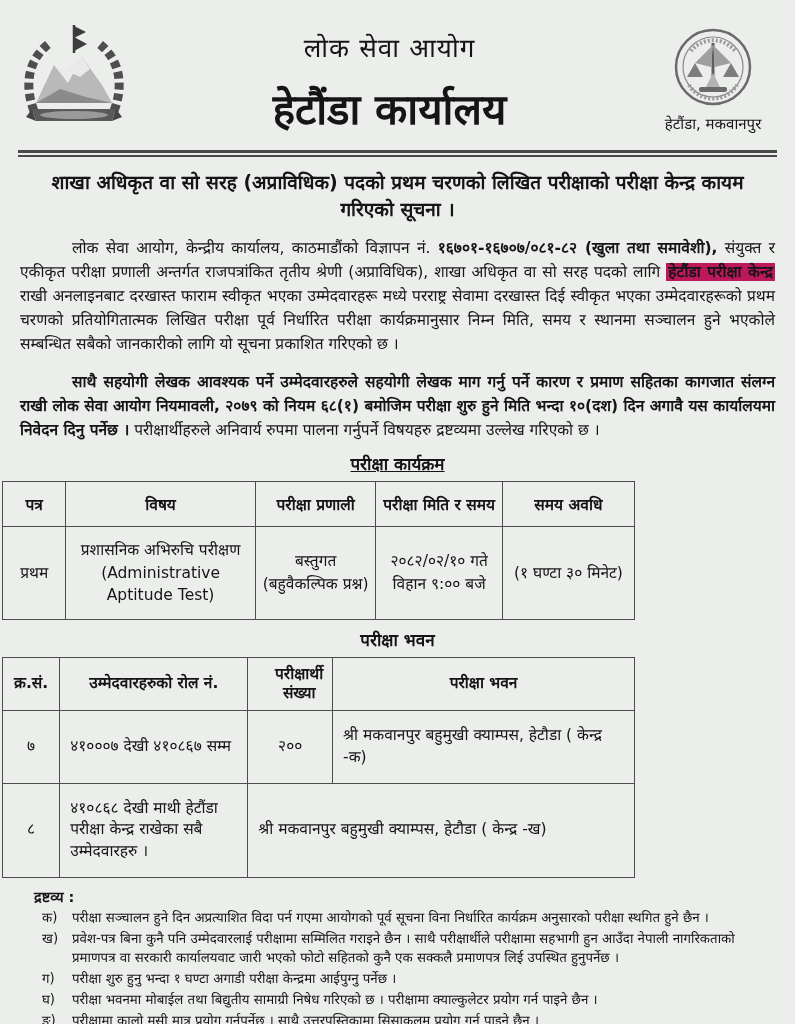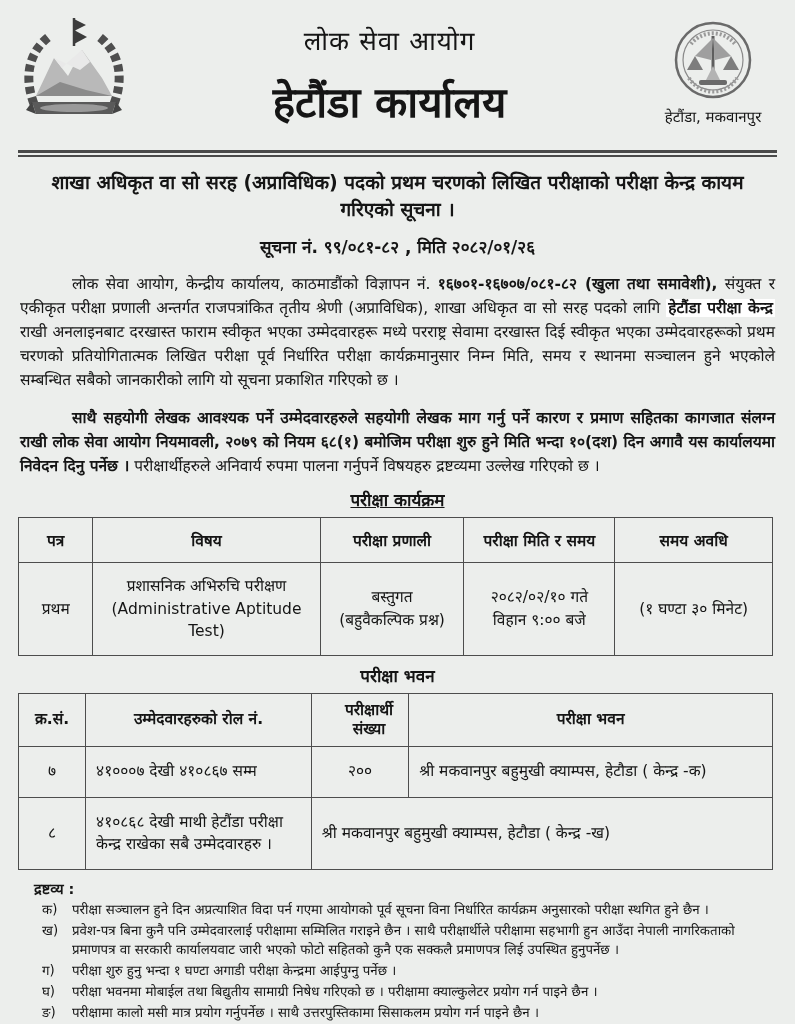--- a/index.html
+++ b/index.html
@@ -6,46 +6,46 @@
   body{
     width:795px;height:1024px;
     background:#eceeec;
     font-family:"DejaVu Sans",sans-serif;
     color:#151515;
     -webkit-font-smoothing:antialiased;
   }
   .page{position:relative;width:795px;height:1024px;overflow:hidden;}
 
   
-  .header{display:flex;align-items:flex-start;padding:12px 18px 0 18px;height:146px;box-sizing:border-box;}
+  .header{display:flex;align-items:flex-start;padding:19px 18px 0 18px;height:146px;box-sizing:border-box;}
   .emblem-left{width:112px;flex:0 0 112px;display:flex;justify-content:center;}
   .header-center{flex:1;text-align:center;padding-top:10px;}
   .org-name{font-size:26px;letter-spacing:1px;font-weight:500;}
   .office-name{font-size:42px;font-weight:bold;margin-top:22px;line-height:1.1;}
   .header-right{width:128px;flex:0 0 128px;text-align:center;padding-top:6px;}
   .location{font-size:15px;margin-top:4px;white-space:nowrap;}
 
   
   .double-rule{margin:4px 18px 0 18px;height:2px;border-top:3px solid #4a4a4a;border-bottom:2px solid #4a4a4a;}
 
   
   .notice-title{margin:12px 28px 0 28px;text-align:center;font-weight:bold;font-size:19px;line-height:1.4;}
   .notice-number{margin-top:13px;text-align:center;font-weight:bold;font-size:17px;}
 
   
   .para{margin:14px 20px 0 20px;font-size:15.5px;line-height:24px;text-align:justify;text-indent:52px;}
-  .hl{background:#ffffff;font-weight:bold;padding:0 2px;margin-top:12px;}
+  .hl{background:#be185d;font-weight:bold;padding:0 2px;margin-top:12px;}
   .b{font-weight:bold;}
 
   
   .section-heading{margin-top:10px;text-align:center;font-weight:bold;font-size:17px;}
   .section-heading.u{text-decoration:underline;}
 
   
-  table{border-collapse:collapse;width:755px;margin:6px 18px 0 18px;table-layout:fixed;}
+  table{border-collapse:collapse;width:633px;margin:6px 18px 0 2px;table-layout:fixed;}
   th,td{border:1.5px solid #4d4d4d;font-size:15.5px;vertical-align:middle;padding:6px 8px;}
   th{font-weight:bold;text-align:center;}
   td{text-align:center;}
   td.left{text-align:left;}
   .t1 .c-paper{width:9%;}
   .t1 .c-subj{width:31%;}
   .t1 .c-sys{width:19%;}
   .t1 .c-date{width:20%;}
   .t1 .c-dur{width:21%;}
   .t1 th{padding:11px 6px;}
@@ -113,21 +113,20 @@
         <path d="M40 48 L33 62 L47 62 Z" fill="#b3b3b3"></path>
         <rect x="26" y="62" width="28" height="5" rx="2" fill="#6a6a6a"></rect>
       </svg>
       <div class="location">हेटौंडा, मकवानपुर</div>
     </div>
   </div>
 
   <div class="double-rule"></div>
 
   <div class="notice-title">शाखा अधिकृत वा सो सरह (अप्राविधिक) पदको  प्रथम चरणको लिखित परीक्षाको परीक्षा केन्द्र कायम गरिएको सूचना ।</div>
-  <div class="notice-number">सूचना नं. ९९/०८१-८२ , मिति २०८२/०१/२६</div>
 
   <div class="para"><span>लोक सेवा आयोग, केन्द्रीय कार्यालय, काठमाडौंको विज्ञापन नं. </span><span class="b">१६७०१-१६७०७/०८१-८२ (खुला तथा समावेशी),</span><span> संयुक्त र एकीकृत परीक्षा प्रणाली अन्तर्गत राजपत्रांकित तृतीय श्रेणी (अप्राविधिक), शाखा अधिकृत वा सो सरह पदको लागि </span><span class="hl">हेटौंडा परीक्षा केन्द्र</span><span> राखी अनलाइनबाट दरखास्त फाराम स्वीकृत भएका उम्मेदवारहरू मध्ये परराष्ट्र सेवामा दरखास्त दिई स्वीकृत भएका उम्मेदवारहरूको प्रथम चरणको प्रतियोगितात्मक लिखित परीक्षा पूर्व निर्धारित परीक्षा कार्यक्रमानुसार निम्न मिति, समय र स्थानमा सञ्चालन हुने भएकोले सम्बन्धित सबैको जानकारीको लागि यो सूचना प्रकाशित गरिएको छ ।</span></div>
 
   <div class="para"><span class="b">साथै सहयोगी लेखक आवश्यक पर्ने उम्मेदवारहरुले सहयोगी लेखक माग गर्नु पर्ने कारण र प्रमाण सहितका कागजात संलग्न राखी लोक सेवा आयोग नियमावली, २०७९ को नियम ६८(१) बमोजिम परीक्षा शुरु हुने मिति भन्दा १०(दश) दिन अगावै यस कार्यालयमा निवेदन दिनु पर्नेछ ।</span><span> परीक्षार्थीहरुले अनिवार्य रुपमा पालना गर्नुपर्ने विषयहरु द्रष्टव्यमा उल्लेख गरिएको छ ।</span></div>
 
   <div class="section-heading u">परीक्षा कार्यक्रम</div>
   <table class="t1">
     <tbody>
         <tr>
       <th class="c-paper">पत्र</th>

